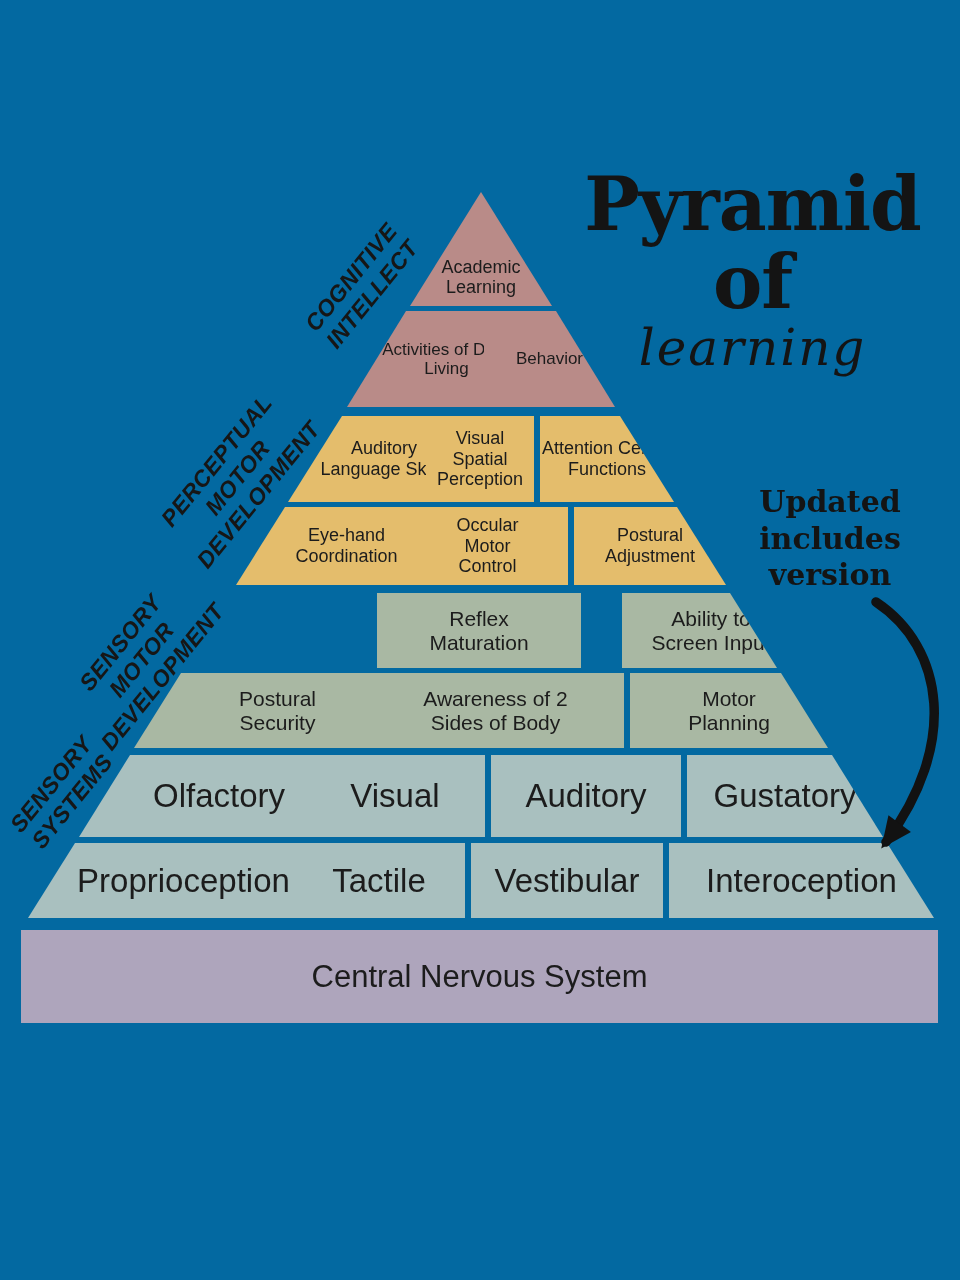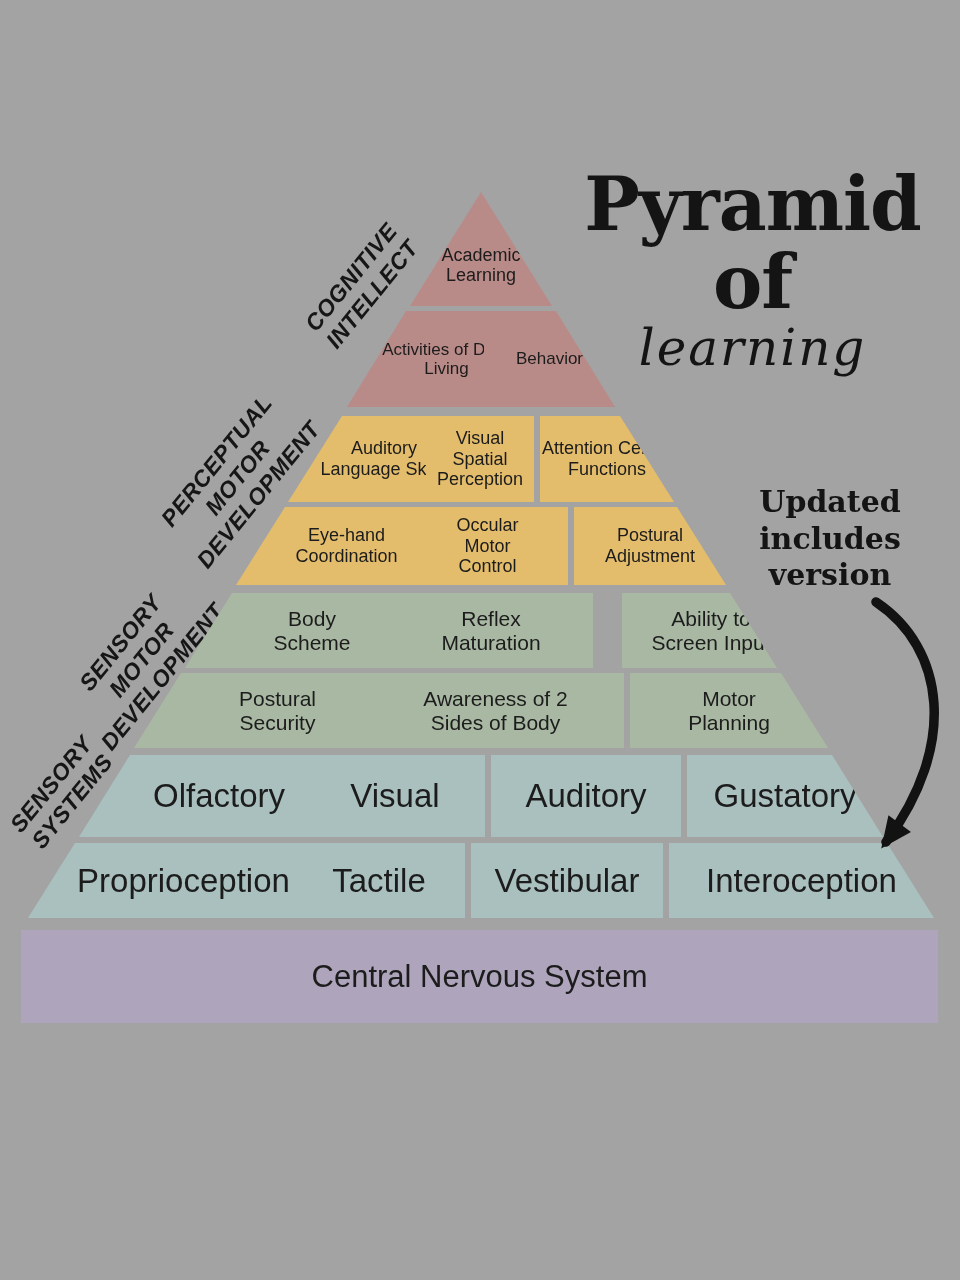--- a/index.html
+++ b/index.html
@@ -1,18 +1,18 @@
 <!DOCTYPE html>
 <html><head>
 <meta charset="utf-8">
 <style>
   html,body{margin:0;padding:0;}
   .canvas{
     position:relative;width:960px;height:1280px;overflow:hidden;
-    background:#a3a3a3;font-family:"Liberation Sans",sans-serif;color:#1c1c1c;
+    background:#0369a1;font-family:"Liberation Sans",sans-serif;color:#1c1c1c;
   }
   
   .title{position:absolute;left:545px;top:166px;width:415px;text-align:center;}
   .title-main{
     font-family:"DejaVu Serif",serif;font-weight:bold;font-size:74px;line-height:1.05;
     letter-spacing:-1px;color:#141414;
   }
   .title-script{
     font-family:"DejaVu Serif",serif;font-style:italic;font-weight:500;
     font-size:50px;line-height:1.0;margin-top:2px;color:#141414;letter-spacing:2px;
@@ -21,21 +21,21 @@
   .row{position:absolute;}
   .cell{
     position:absolute;top:0;bottom:0;display:flex;align-items:center;justify-content:center;
     text-align:center;line-height:1.14;
   }
   .cell span{display:block;}
   .c-pink{background:#b98b88;}
   .c-yellow{background:#e4bd6c;}
   .c-green{background:#a9b8a3;}
   .c-teal{background:#a9c0bf;}
-  .apex-cell{align-items:flex-end;padding-bottom:20px;font-size:18px;}
+  .apex-cell{align-items:flex-end;padding-bottom:8px;font-size:18px;}
   .f-pink{font-size:17px;}
   .f-yellow{font-size:18px;}
   .f-green{font-size:21px;}
   .f-teal{font-size:33px;}
   
   .base-bar{
     position:absolute;left:21px;top:930px;width:917px;height:93px;background:#aea5bc;
     display:flex;align-items:center;justify-content:center;font-size:31px;
   }
   
@@ -112,24 +112,21 @@
     </div>
     <div class="cell c-yellow f-yellow" style="left:0;width:165px;padding-left:28px;">
       <span>Eye-hand Coordination</span>
     </div>
     <div class="cell c-yellow f-yellow" style="left:338px;width:152px;padding-right:28px;">
       <span style="max-width:110px;">Postural Adjustment</span>
     </div>
   </div>
 
   <div class="row" style="left:185px;top:593px;width:592px;height:75px;clip-path:polygon(47px 0,calc(100% - 47px) 0,100% 100%,0 100%);">
-    <div class="cell c-green f-green" style="left:0;width:198px;padding-left:28px;">
-      <span style="max-width:100px;">Body Scheme</span>
-    </div>
-    <div class="cell c-green f-green" style="left:204px;width:204px;">
+    <div class="cell c-green f-green" style="left:192px;width:204px;">
       <span style="max-width:125px;">Reflex Maturation</span>
     </div>
     <div class="cell c-green f-green" style="left:414px;width:178px;padding-right:26px;margin-left:23px;">
       <span style="max-width:130px;">Ability to Screen Input</span>
     </div>
   </div>
   <div class="row" style="left:134px;top:673px;width:694px;height:75px;clip-path:polygon(47px 0,calc(100% - 47px) 0,100% 100%,0 100%);">
     <div class="cell c-green f-green" style="left:0;width:227px;padding-left:30px;">
       <span style="max-width:110px;">Postural Security</span>
     </div>

